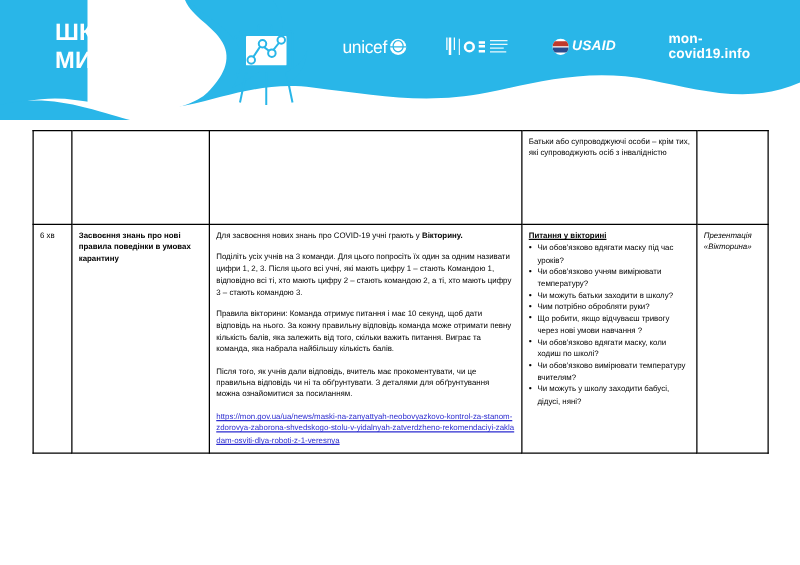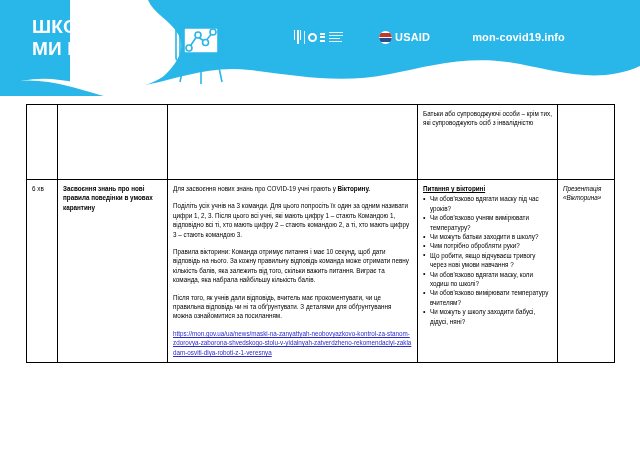--- a/index.html
+++ b/index.html
@@ -25,21 +25,21 @@
     overflow: hidden;
   }
   .header-bg {
     position: absolute;
     left: 0; top: 0;
     width: 640px;
     height: 96px;
   }
   .header-inner {
     position: absolute;
-    left: 4px; top: 0;
+    left: 16px; top: 0;
     width: 576px;
     height: 96px;
   }
   .brand-title {
     position: absolute;
     left: 28px;
     top: 16px;
     color: #ffffff;
     font-weight: bold;
     font-size: 19px;
@@ -185,20 +185,21 @@
     position:absolute; left:0; top:7px;
     width:13px; height:4px;
     background:#2a4b8d;
   }
   .usaid-text {
     color:#ffffff;
     font-size:11px;
     font-weight:bold;
     letter-spacing:0.2px;
     font-family: "Liberation Sans", sans-serif;
+    font-style: italic;
   }
 
   .site-url {
     margin-left: 42px;
     color:#ffffff;
     font-size:11px;
     font-weight:bold;
     letter-spacing:0.1px;
     font-family: "Liberation Sans", sans-serif;
   }
@@ -308,20 +309,26 @@
         <circle cx="46" cy="18" r="3" fill="#ffffff"></circle>
         <path d="M18 44 L13 68"></path>
         <path d="M50 44 L55 68"></path>
         <path d="M34 44 L34 70"></path>
       </g>
       <path d="M50 44 C58 40 64 34 67 26 C66 38 60 48 52 52 Z" fill="#29b6e8"></path>
     </svg>
 
     <div class="logo-strip">
 
+      <div class="logo-item">
+        <div class="unicef-wrap">
+          <span class="unicef-text">unicef</span>
+          <span class="unicef-globe"></span>
+        </div>
+      </div>
 
       <div class="logo-item mon-logo">
         <span class="mon-trident"></span>
         <span class="mon-divider"></span>
         <span class="mon-o"></span>
         <span class="mon-bars">
           <span></span>
             <span></span>
             <span></span>
         </span>

